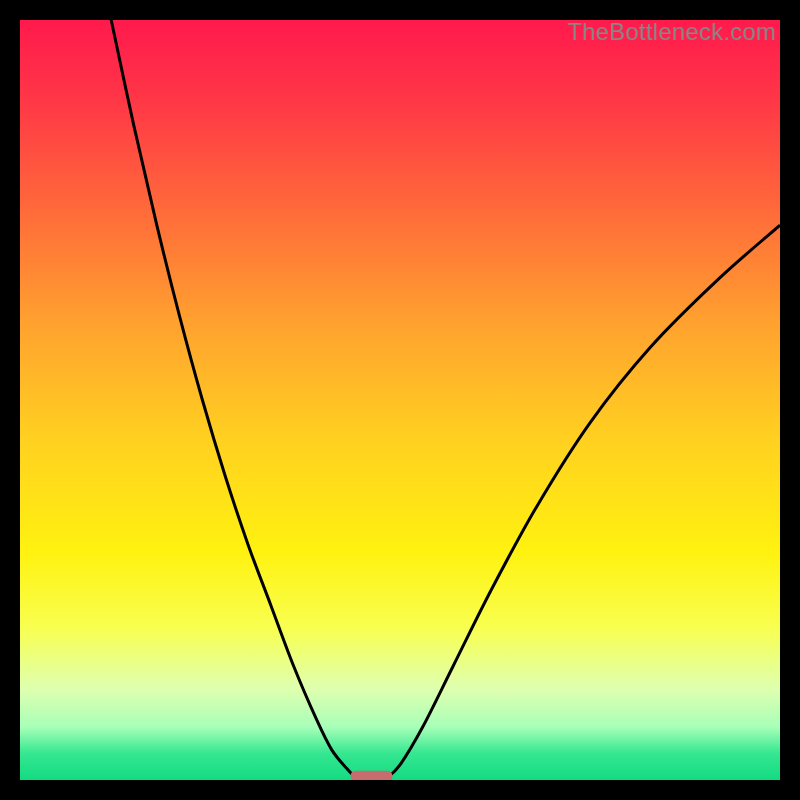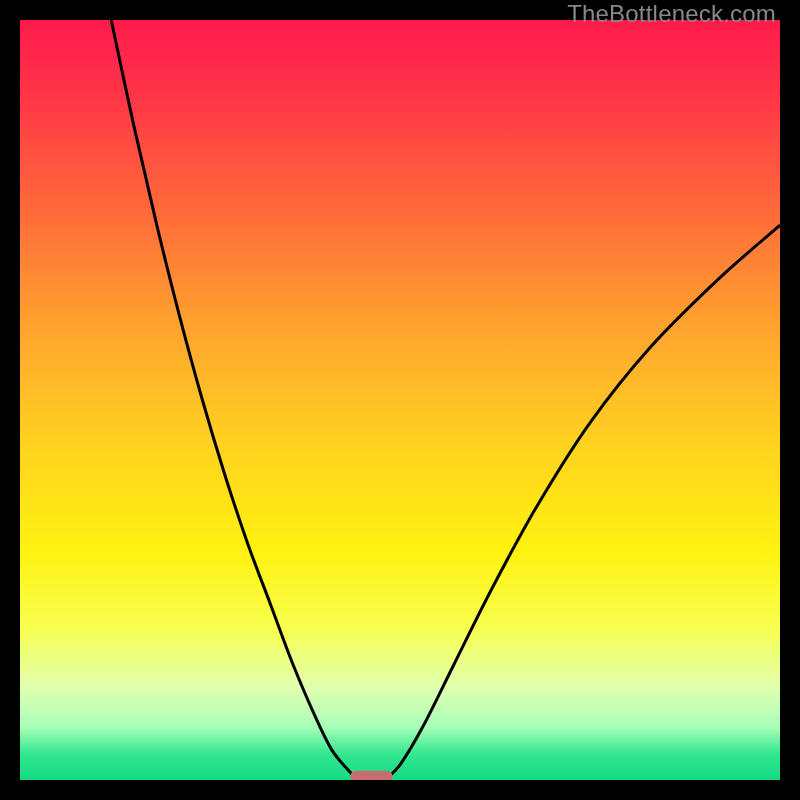--- a/index.html
+++ b/index.html
@@ -20,21 +20,21 @@
   }
   .plot {
     position: absolute;
     left: 0;
     top: 0;
     width: 760px;
     height: 760px;
   }
   .watermark {
     position: absolute;
-    top: 0;
+    top: 18px;
     right: 24px;
     font-family: Arial, Helvetica, sans-serif;
     font-size: 24px;
     color: #888;
     letter-spacing: 0.2px;
   }
 </style>
 </head>
 <body>
 

